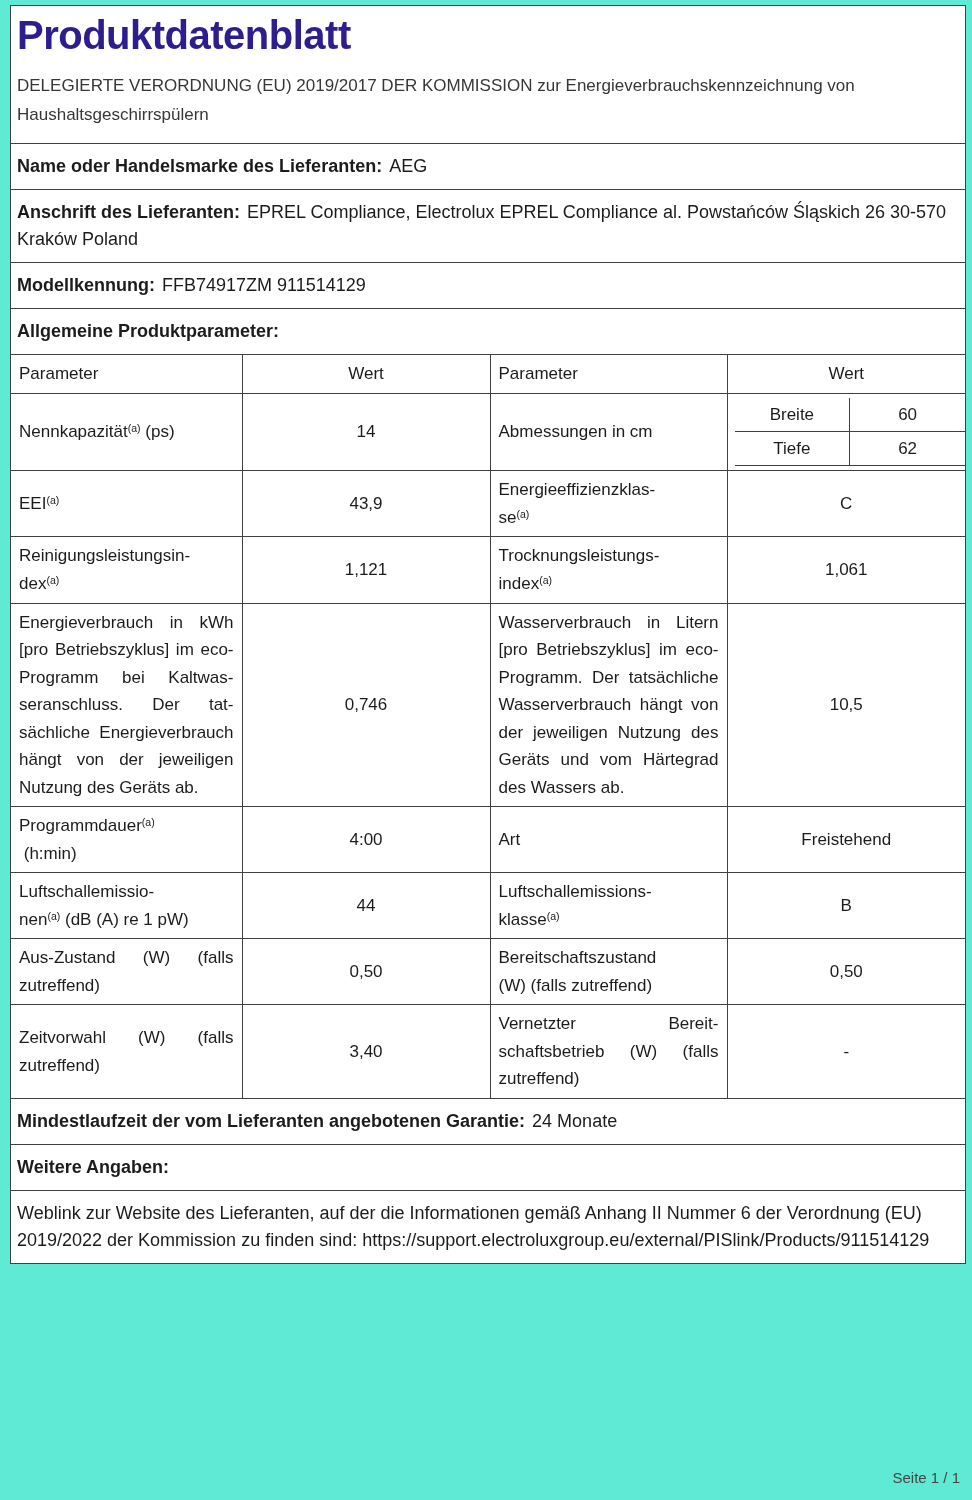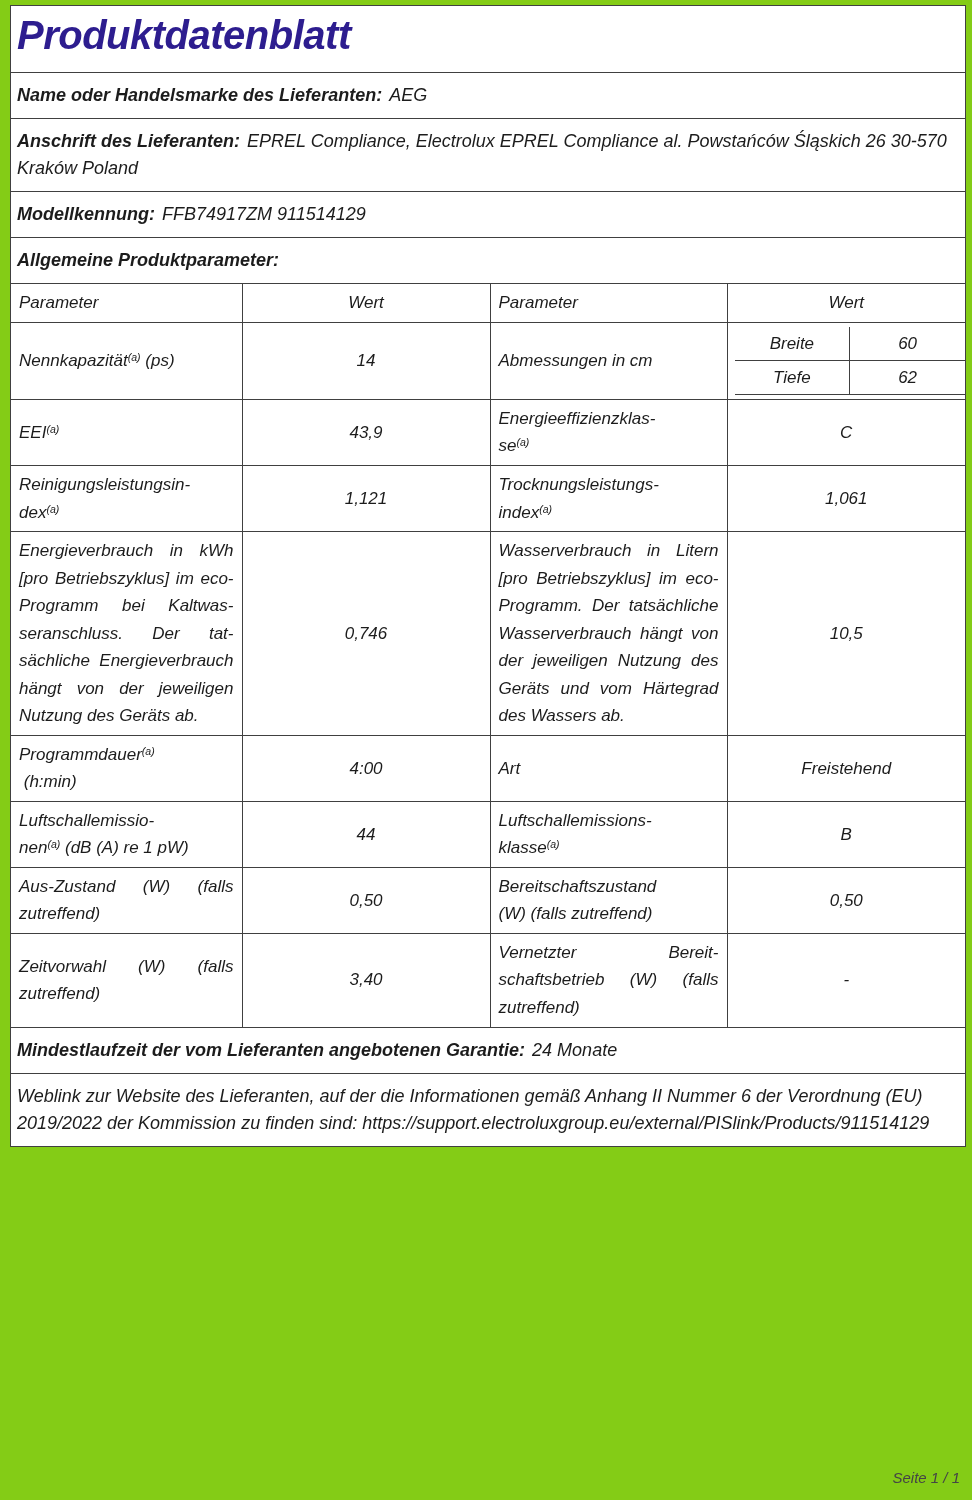--- a/index.html
+++ b/index.html
@@ -11,23 +11,22 @@
   * { box-sizing: border-box; }
   html, body { margin: 0; padding: 0; background: #ffffff; }
   body {
     font-family: "Liberation Sans", sans-serif;
     color: var(--text);
   }
   .page {
     position: relative;
     width: 972px;
     height: 1500px;
-    background: #84cc16;
+    background: #5eead4;
     overflow: hidden;
-    font-style: italic;
   }
   .doc-box {
     position: absolute;
     left: 10px;
     top: 5px;
     width: 956px;
     border: 1px solid var(--border);
     background: #fff;
   }
   .sec {
@@ -115,20 +114,21 @@
   }
 </style>
 </head>
 <body>
 
 <div class="page">
   <div class="doc-box">
 
     <div class="sec title-sec">
       <h1 class="doc-title">Produktdatenblatt</h1>
+      <div class="doc-subtitle">DELEGIERTE VERORDNUNG (EU) 2019/2017 DER KOMMISSION zur Energieverbrauchskennzeichnung von Haushaltsgeschirrspülern</div>
     </div>
 
     <div class="sec">
       <span class="b">Name oder Handelsmarke des Lieferanten:</span><span class="val-gap">AEG</span>
     </div>
 
     <div class="sec">
       <span class="b">Anschrift des Lieferanten:</span><span class="val-gap">EPREL Compliance, Electrolux EPREL Compliance al. Powstańców Śląs­kich 26 30-570 Kraków Poland</span>
     </div>
 
@@ -230,20 +230,23 @@
         <td class="label-cell">Vernetzter Bereit­schaftsbetrieb (W) (falls zutreffend)</td>
         <td class="value-cell">-</td>
       </tr>
     </tbody>
       </table>
 
     <div class="sec">
       <span class="b">Mindestlaufzeit der vom Lieferanten angebotenen Garantie:</span><span class="val-gap">24 Monate</span>
     </div>
 
+    <div class="sec">
+      <span class="b">Weitere Angaben:</span>
+    </div>
 
     <div class="sec" style="border-bottom:none;">
       <span>Weblink zur Website des Lieferanten, auf der die Informationen gemäß Anhang II Nummer 6 der Verordnung (EU) 2019/2022 der Kommission zu finden sind:</span>
       <span class="weblink-url">https://support.electroluxgroup.eu/external/PISlink/Products/911514129</span>
     </div>
 
   </div>
 
   <div class="footnote">
     <span class="sup">(a)</span>

